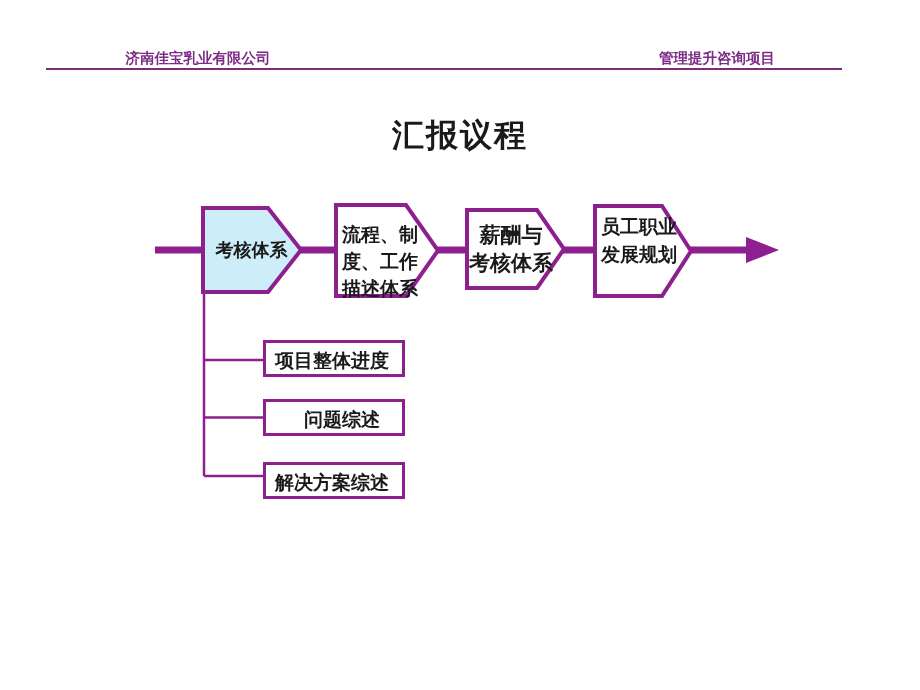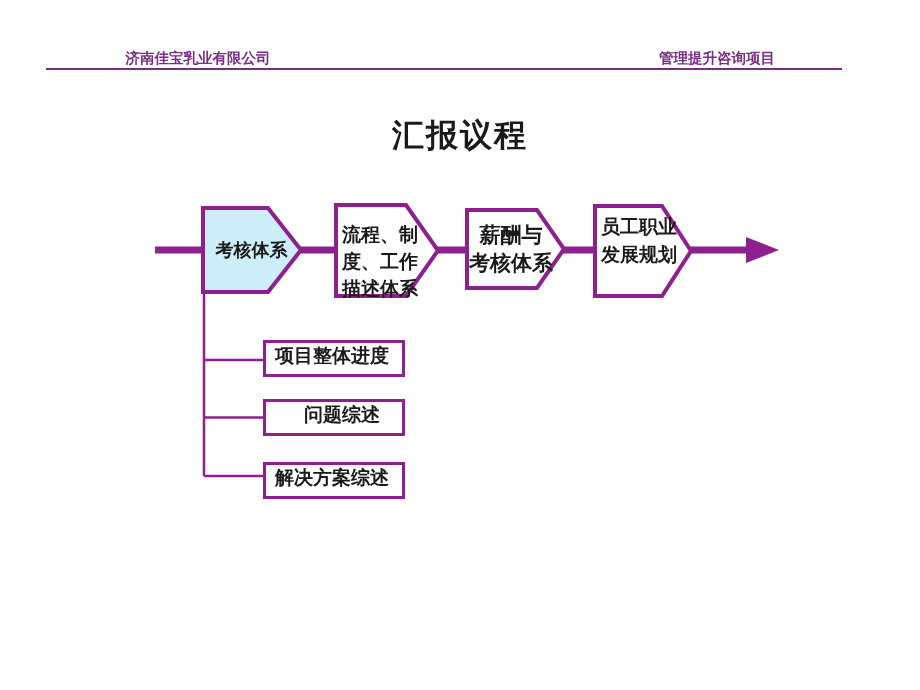--- a/index.html
+++ b/index.html
@@ -34,21 +34,21 @@
     position:absolute;z-index:3;display:flex;align-items:center;justify-content:center;
     text-align:center;white-space:pre-line;color:#1a1a1a;font-weight:700;
     font-family:"Liberation Serif",serif;
   }
   .step1{left:203px;top:208px;width:97px;height:84px;font-size:18px;}
   .step2{left:336px;top:216px;width:88px;height:91px;font-size:19px;line-height:27px;}
   .step3{left:467px;top:209px;width:88px;height:80px;font-size:21px;line-height:28px;}
   .step4{left:595px;top:196px;width:88px;height:90px;font-size:19px;line-height:28px;}
   .sub-box{
     position:absolute;left:263px;width:142px;height:37px;box-sizing:border-box;z-index:3;
-    border:3px solid #8e1f8e;background:#ffffff;display:flex;align-items:flex-start;
+    border:3px solid #8e1f8e;background:#ffffff;display:flex;align-items:flex-end;
     padding-left:9px;font-size:19px;font-weight:700;color:#1a1a1a;
     font-family:"Liberation Serif",serif;white-space:nowrap;
   }
   .sub1{top:340px;} .sub2{top:399px;padding-left:38px;} .sub3{top:462px;}
   
   .footer-rule{position:absolute;top:609px;left:46px;width:794px;height:2px;background:#5f4d5f;}
   .page-number{
     position:absolute;top:622px;left:798px;width:36px;text-align:center;
     font-size:17px;color:#222;font-family:"Liberation Sans",sans-serif;
   }

